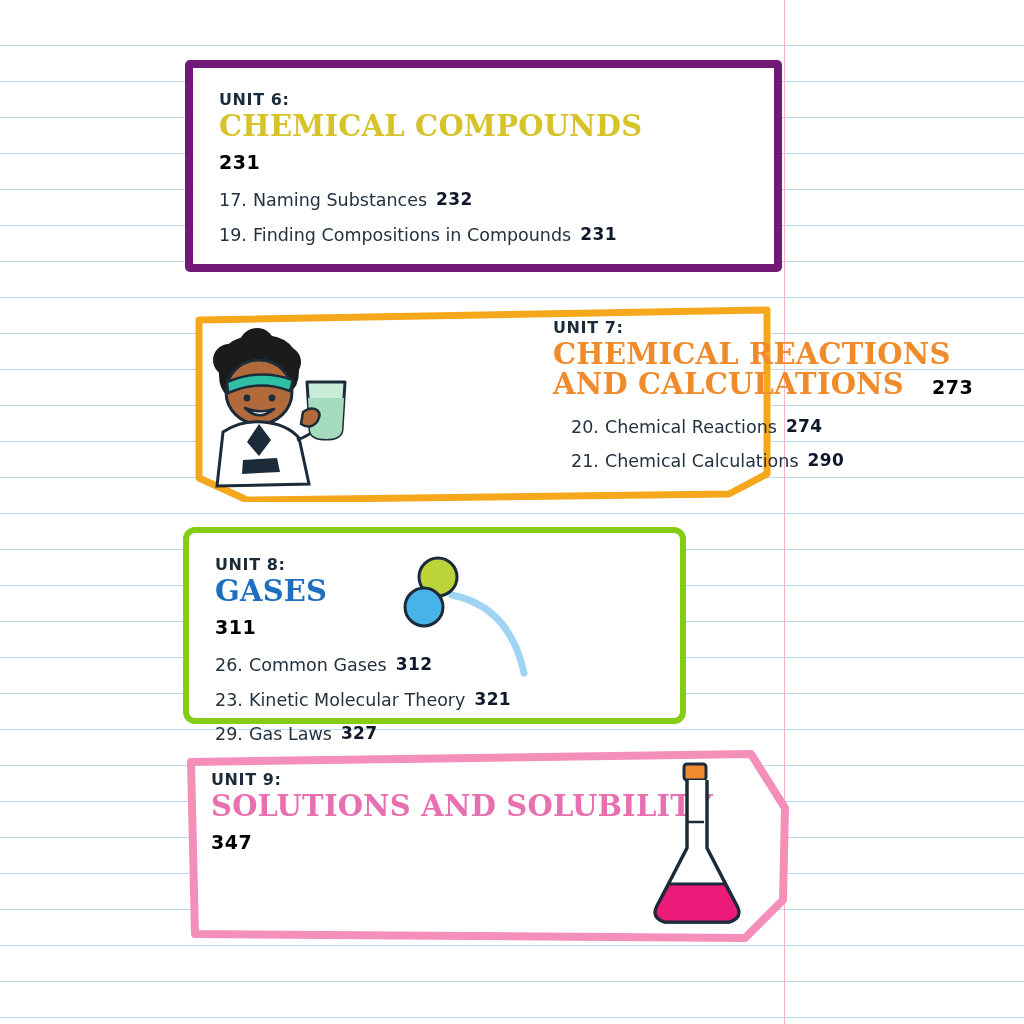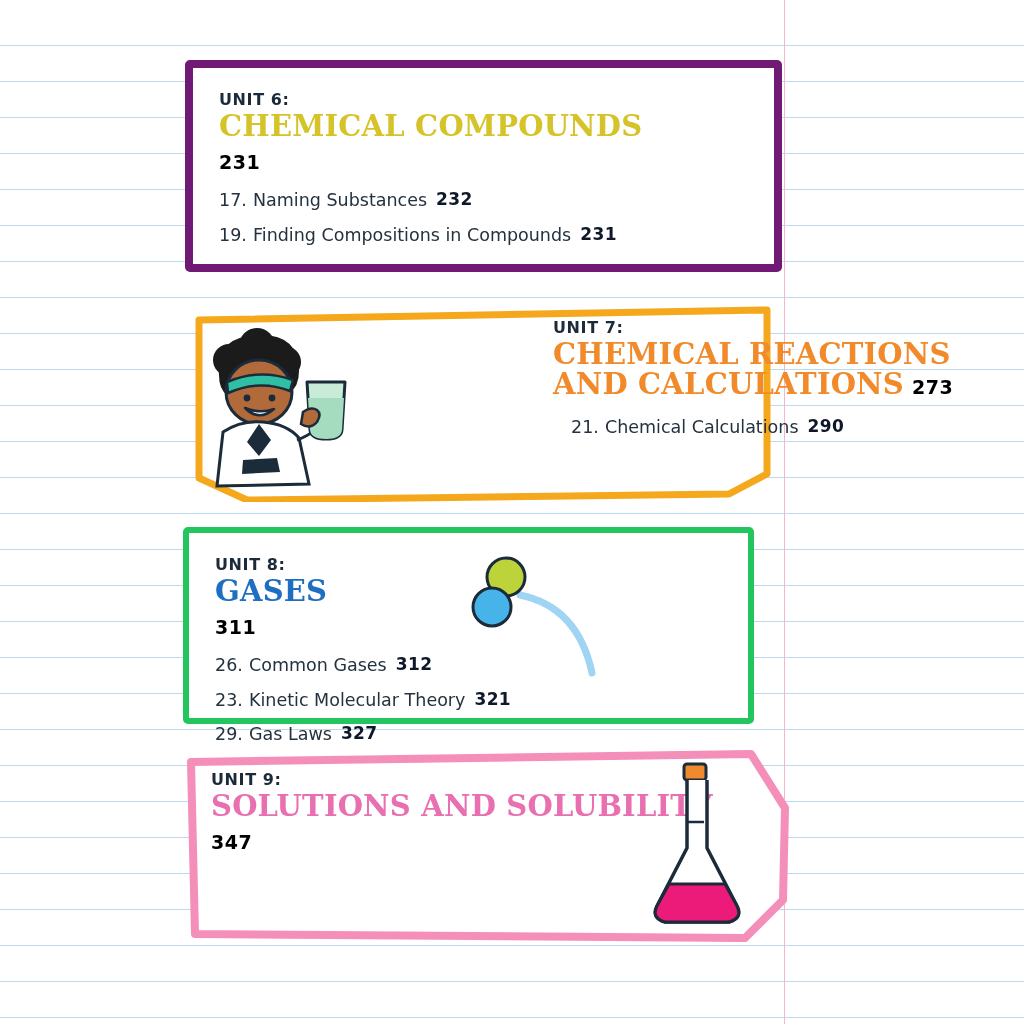--- a/index.html
+++ b/index.html
@@ -75,21 +75,21 @@
     gap: 12px;
     flex-direction: column;
   }
   .unit-title .ttl { white-space: nowrap; }
   .unit-title.two-line {
     display: block;
   }
   .unit-title.two-line .line2 {
     display: flex;
     align-items: baseline;
-    gap: 8px;
+    gap: 28px;
   }
   .title-page {
     font-family: "DejaVu Sans", sans-serif;
     font-weight: bold;
     font-size: 19px;
     color: #000000;
     letter-spacing: 0.5px;
   }
   .chapters {
     list-style: none;
@@ -145,24 +145,24 @@
   }
   #unit7 .unit-inner { padding: 16px 24px 14px 180px; }
   #unit7 .unit-kicker { margin-left: 182px; }
   #unit7 .unit-title { color: #f08a2a; margin-left: 182px; }
   #unit7 .chapters { margin-left: 200px; }
 
   
   #unit8 {
     left: 183px;
     top: 527px;
-    width: 571px;
+    width: 503px;
     height: 197px;
-    border: 6px solid #22c55e;
-    border-radius: 5px;
+    border: 6px solid #84cc16;
+    border-radius: 12px;
   }
   #unit8 .unit-title { color: #1f6fc0; justify-content: space-between; }
 
   
   #unit9 {
     left: 185px;
     top: 748px;
     width: 607px;
     height: 197px;
     background: transparent;
@@ -220,20 +220,25 @@
       <div class="unit-kicker">UNIT 7:</div>
       <h2 class="unit-title two-line">
         <span class="ttl">CHEMICAL REACTIONS</span>
         <span class="line2">
           <span class="ttl">AND CALCULATIONS</span>
           <span class="title-page">273</span>
         </span>
       </h2>
       <ul class="chapters">
         <li>
+          <span class="ch-num">20.</span>
+          <span class="ch-name">Chemical Reactions</span>
+          <span class="ch-page">274</span>
+        </li>
+        <li>
           <span class="ch-num">21.</span>
           <span class="ch-name">Chemical Calculations</span>
           <span class="ch-page">290</span>
         </li>
       </ul>
     </div>
 
     <div class="art" id="art-scientist">
       <svg width="160" height="175" viewBox="0 0 160 175" xmlns="http://www.w3.org/2000/svg">
 

